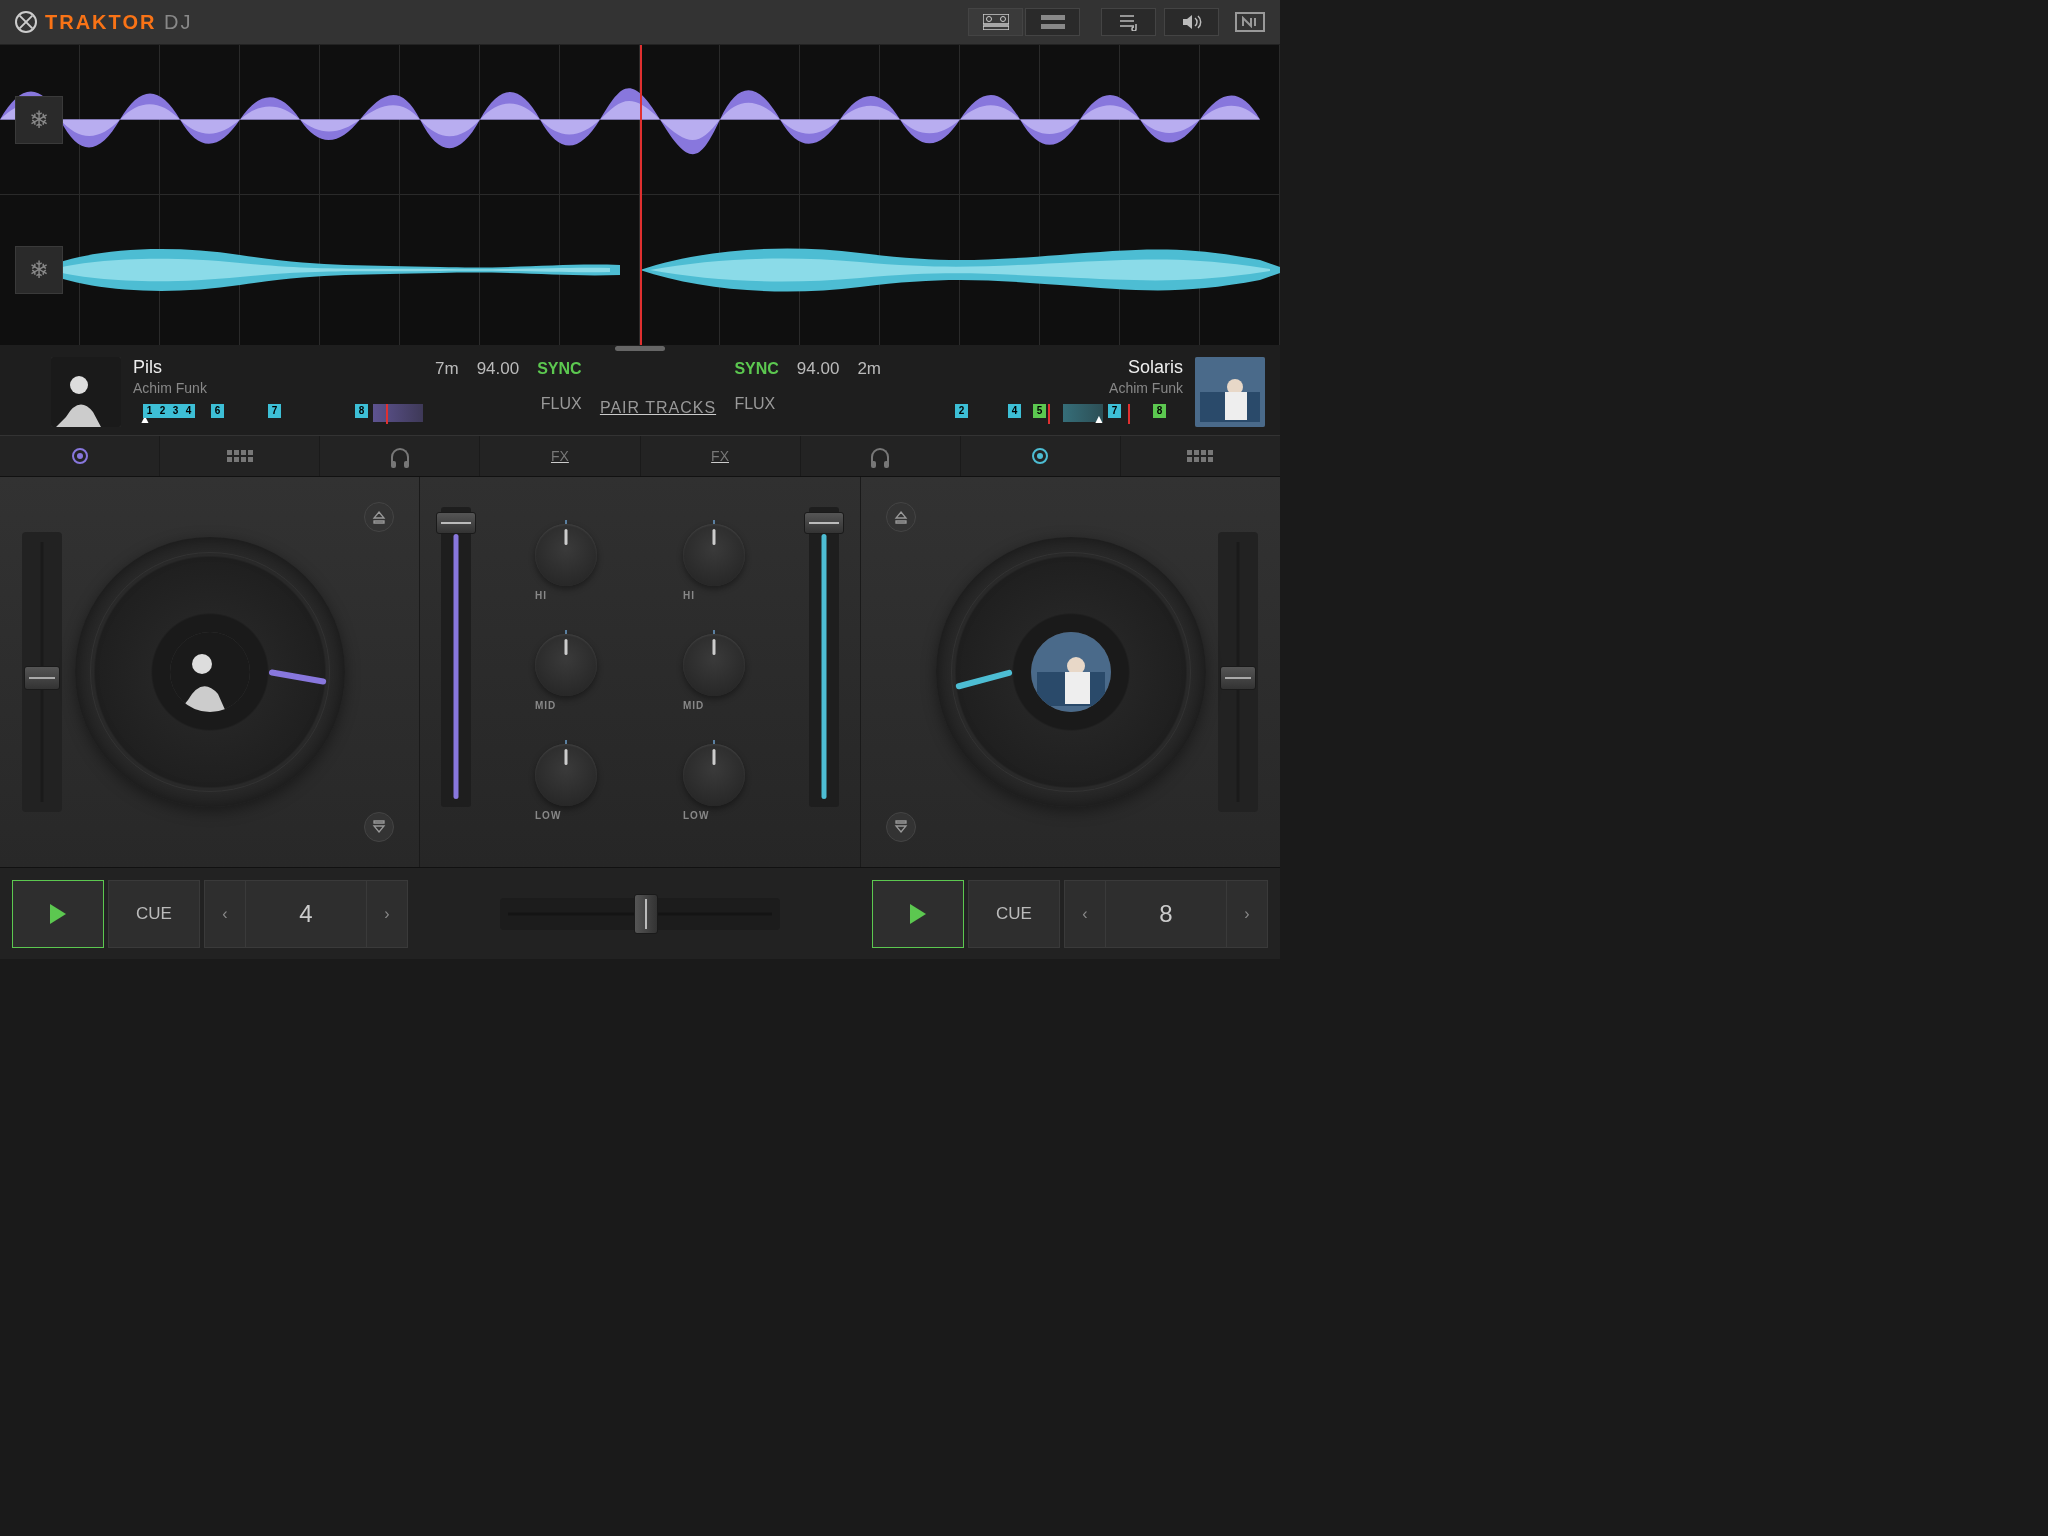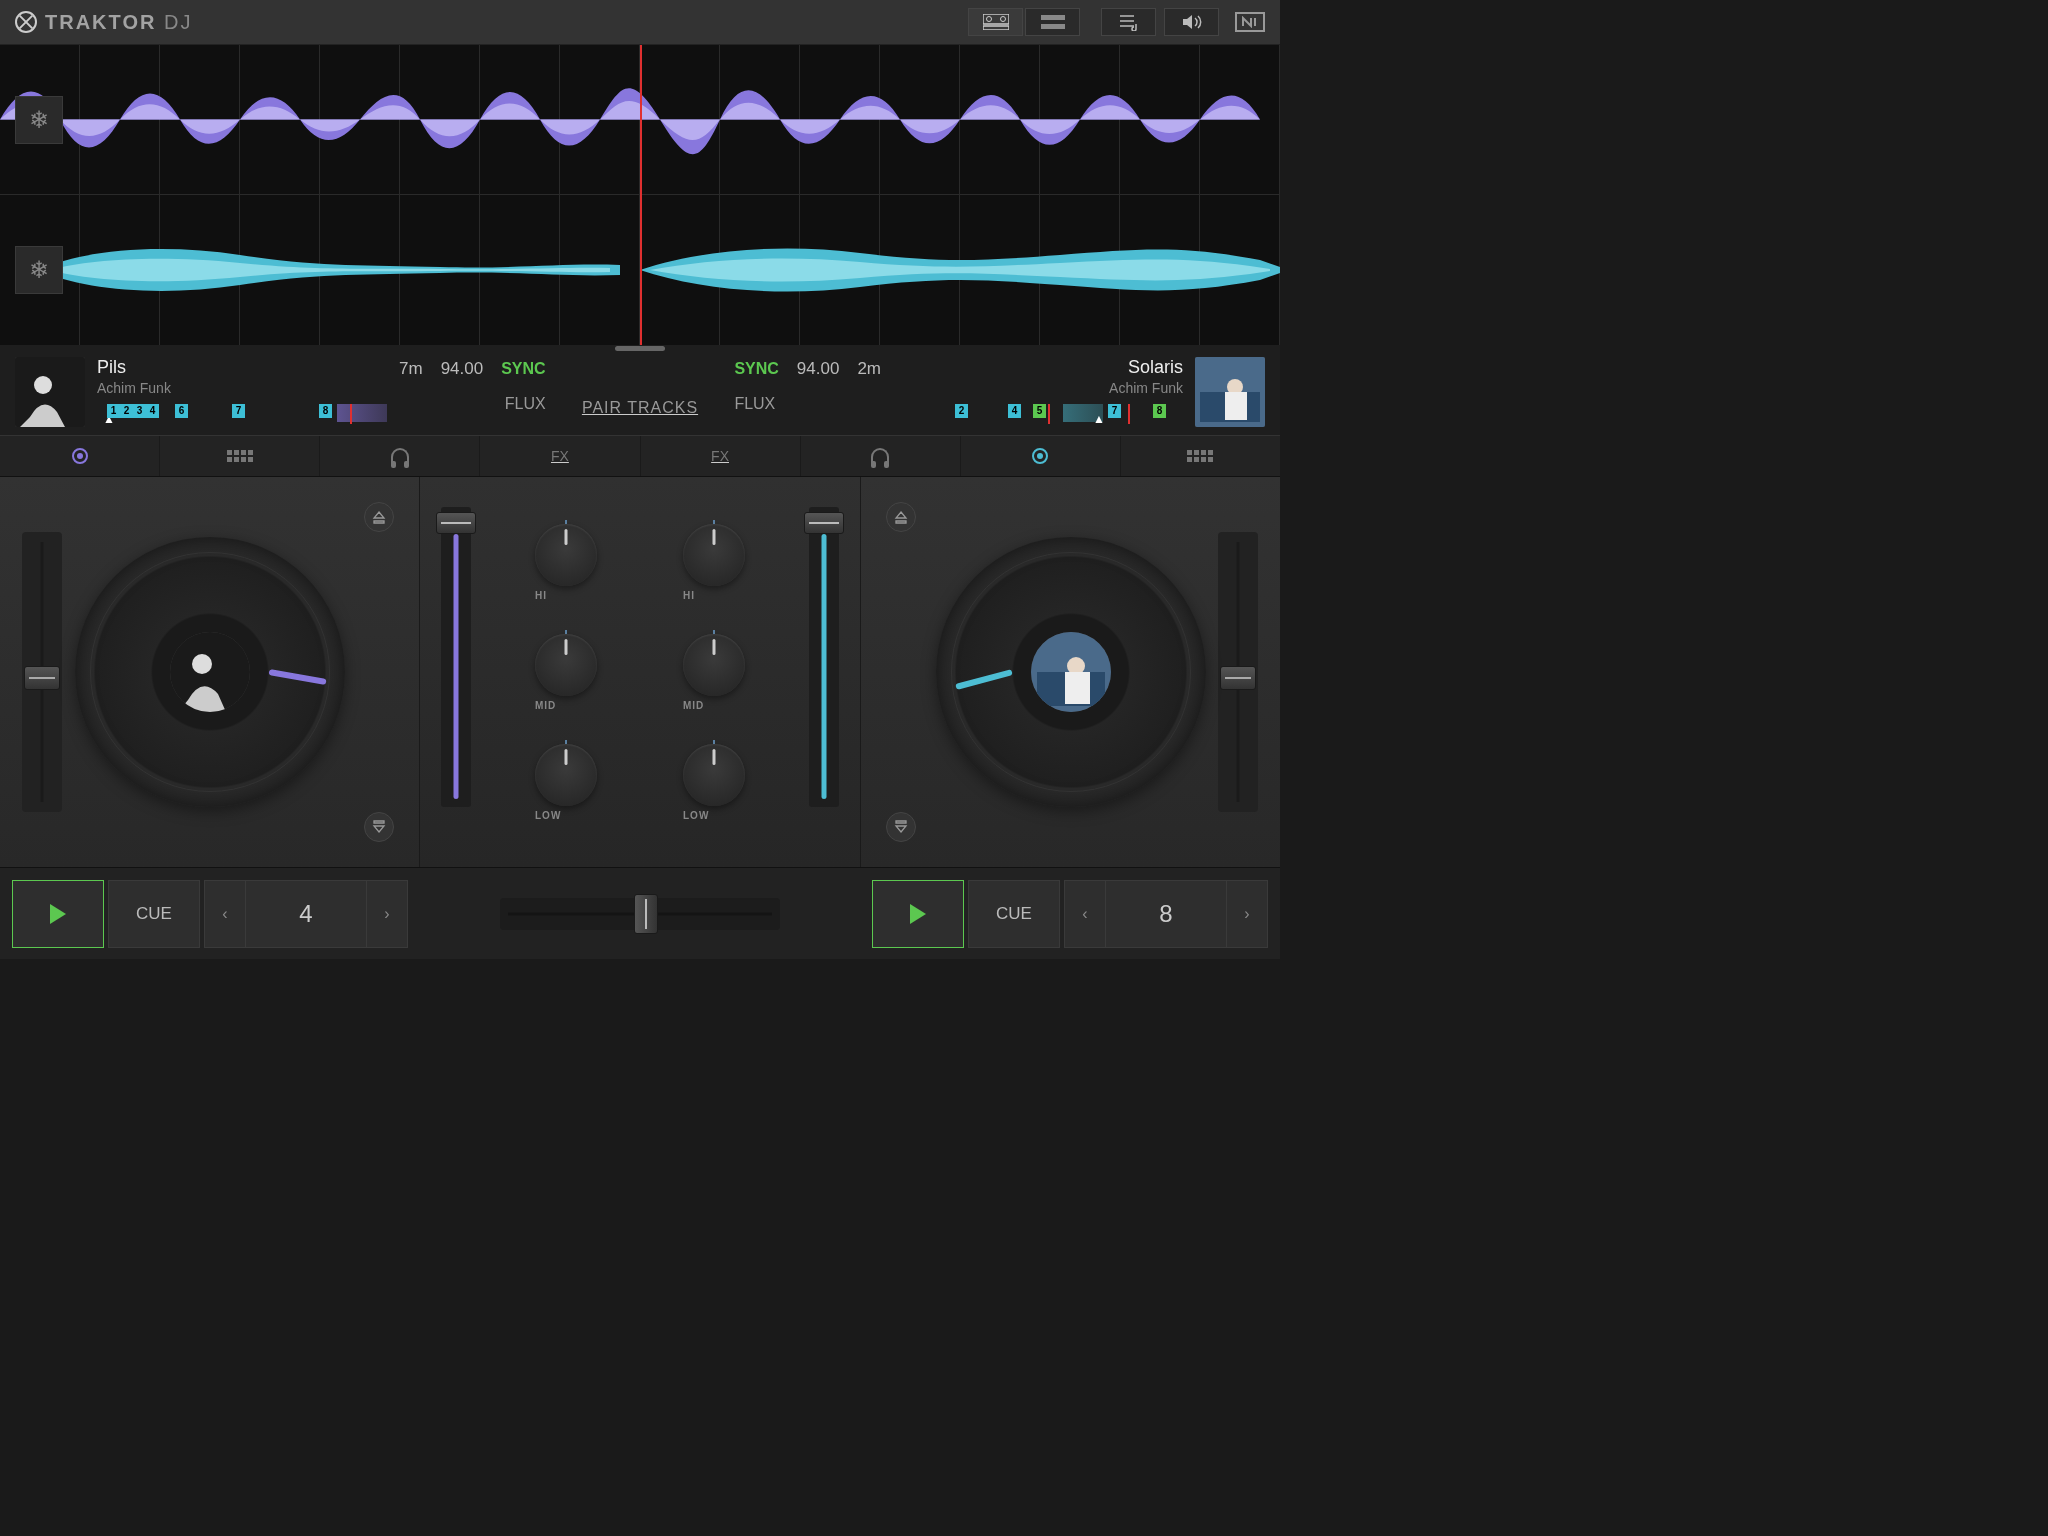--- a/index.html
+++ b/index.html
@@ -6,21 +6,21 @@
 body { background: #1a1a1a; color: #ccc; width: 1280px; height: 960px; overflow: hidden; }
 
 
 .header { height: 45px; background: #333; display: flex; align-items: center; padding: 0 15px; border-bottom: 1px solid #222; }
 .logo { display: flex; align-items: center; gap: 8px; }
 .logo-icon { width: 22px; height: 22px; border: 2px solid #ccc; border-radius: 50%; position: relative; }
 .logo-icon:before, .logo-icon:after { content: ''; position: absolute; background: #ccc; width: 2px; height: 100%; left: 50%; transform-origin: center; }
 .logo-icon:before { transform: translateX(-50%) rotate(45deg); }
 .logo-icon:after { transform: translateX(-50%) rotate(-45deg); }
 .logo-text { font-size: 20px; letter-spacing: 2px; }
-.logo-bold { font-weight: 700; color: #a3a3a3; }
+.logo-bold { font-weight: 700; color: #f97316; }
 .logo-light { font-weight: 300; color: #888; }
 .header-center { position: absolute; left: 50%; transform: translateX(-50%); display: flex; gap: 2px; }
 .view-btn { width: 55px; height: 28px; background: #2a2a2a; border: 1px solid #444; display: flex; align-items: center; justify-content: center; cursor: pointer; }
 .view-btn.active { background: #3a3a3a; }
 .header-right { margin-left: auto; display: flex; gap: 8px; align-items: center; }
 .hdr-btn { width: 55px; height: 28px; background: #2a2a2a; border: 1px solid #444; display: flex; align-items: center; justify-content: center; cursor: pointer; }
 .ni-logo { width: 30px; height: 20px; border: 2px solid #999; margin-left: 8px; display: flex; align-items: center; justify-content: center; font-size: 10px; font-weight: bold; color: #999; }
 
 
 .waveforms { height: 300px; background: #0f0f0f; position: relative; }
@@ -32,21 +32,21 @@
 .snowflake { color: #888; font-size: 24px; }
 .playhead { position: absolute; left: 50%; top: 0; bottom: 0; width: 2px; background: #e03030; z-index: 4; }
 .wave-svg { position: absolute; inset: 0; width: 100%; height: 100%; }
 .wave-a { fill: #8877dd; }
 .wave-a-bright { fill: #b8adf0; }
 .wave-b { fill: #4dbdd3; }
 .wave-b-bright { fill: #8bdbe8; }
 .drag-handle { position: absolute; bottom: -6px; left: 50%; transform: translateX(-50%); width: 50px; height: 5px; background: #666; border-radius: 3px; z-index: 6; }
 
 
-.track-bar { height: 90px; background: #1e1e1e; display: flex; }
+.track-bar { height: 90px; background: #1e1e1e; display: flex; padding-left: 36px; }
 .track-left, .track-right { flex: 1; display: flex; align-items: flex-start; padding: 12px 15px 0; gap: 12px; }
 .track-right { flex-direction: row-reverse; text-align: right; }
 .album-art { width: 70px; height: 70px; background: #444; border-radius: 2px; overflow: hidden; position: relative; }
 .album-art svg { width: 100%; height: 100%; }
 .track-meta { display: flex; flex-direction: column; }
 .track-title { font-size: 18px; color: #eee; }
 .track-artist { font-size: 14px; color: #888; margin-top: 2px; }
 .minimap { margin-top: 8px; height: 22px; width: 290px; position: relative; }
 .mm-cue { position: absolute; top: 0; width: 13px; height: 14px; font-size: 10px; color: #000; text-align: center; line-height: 14px; font-weight: bold; }
 .mm-cue.blue { background: #3dbfd6; }

